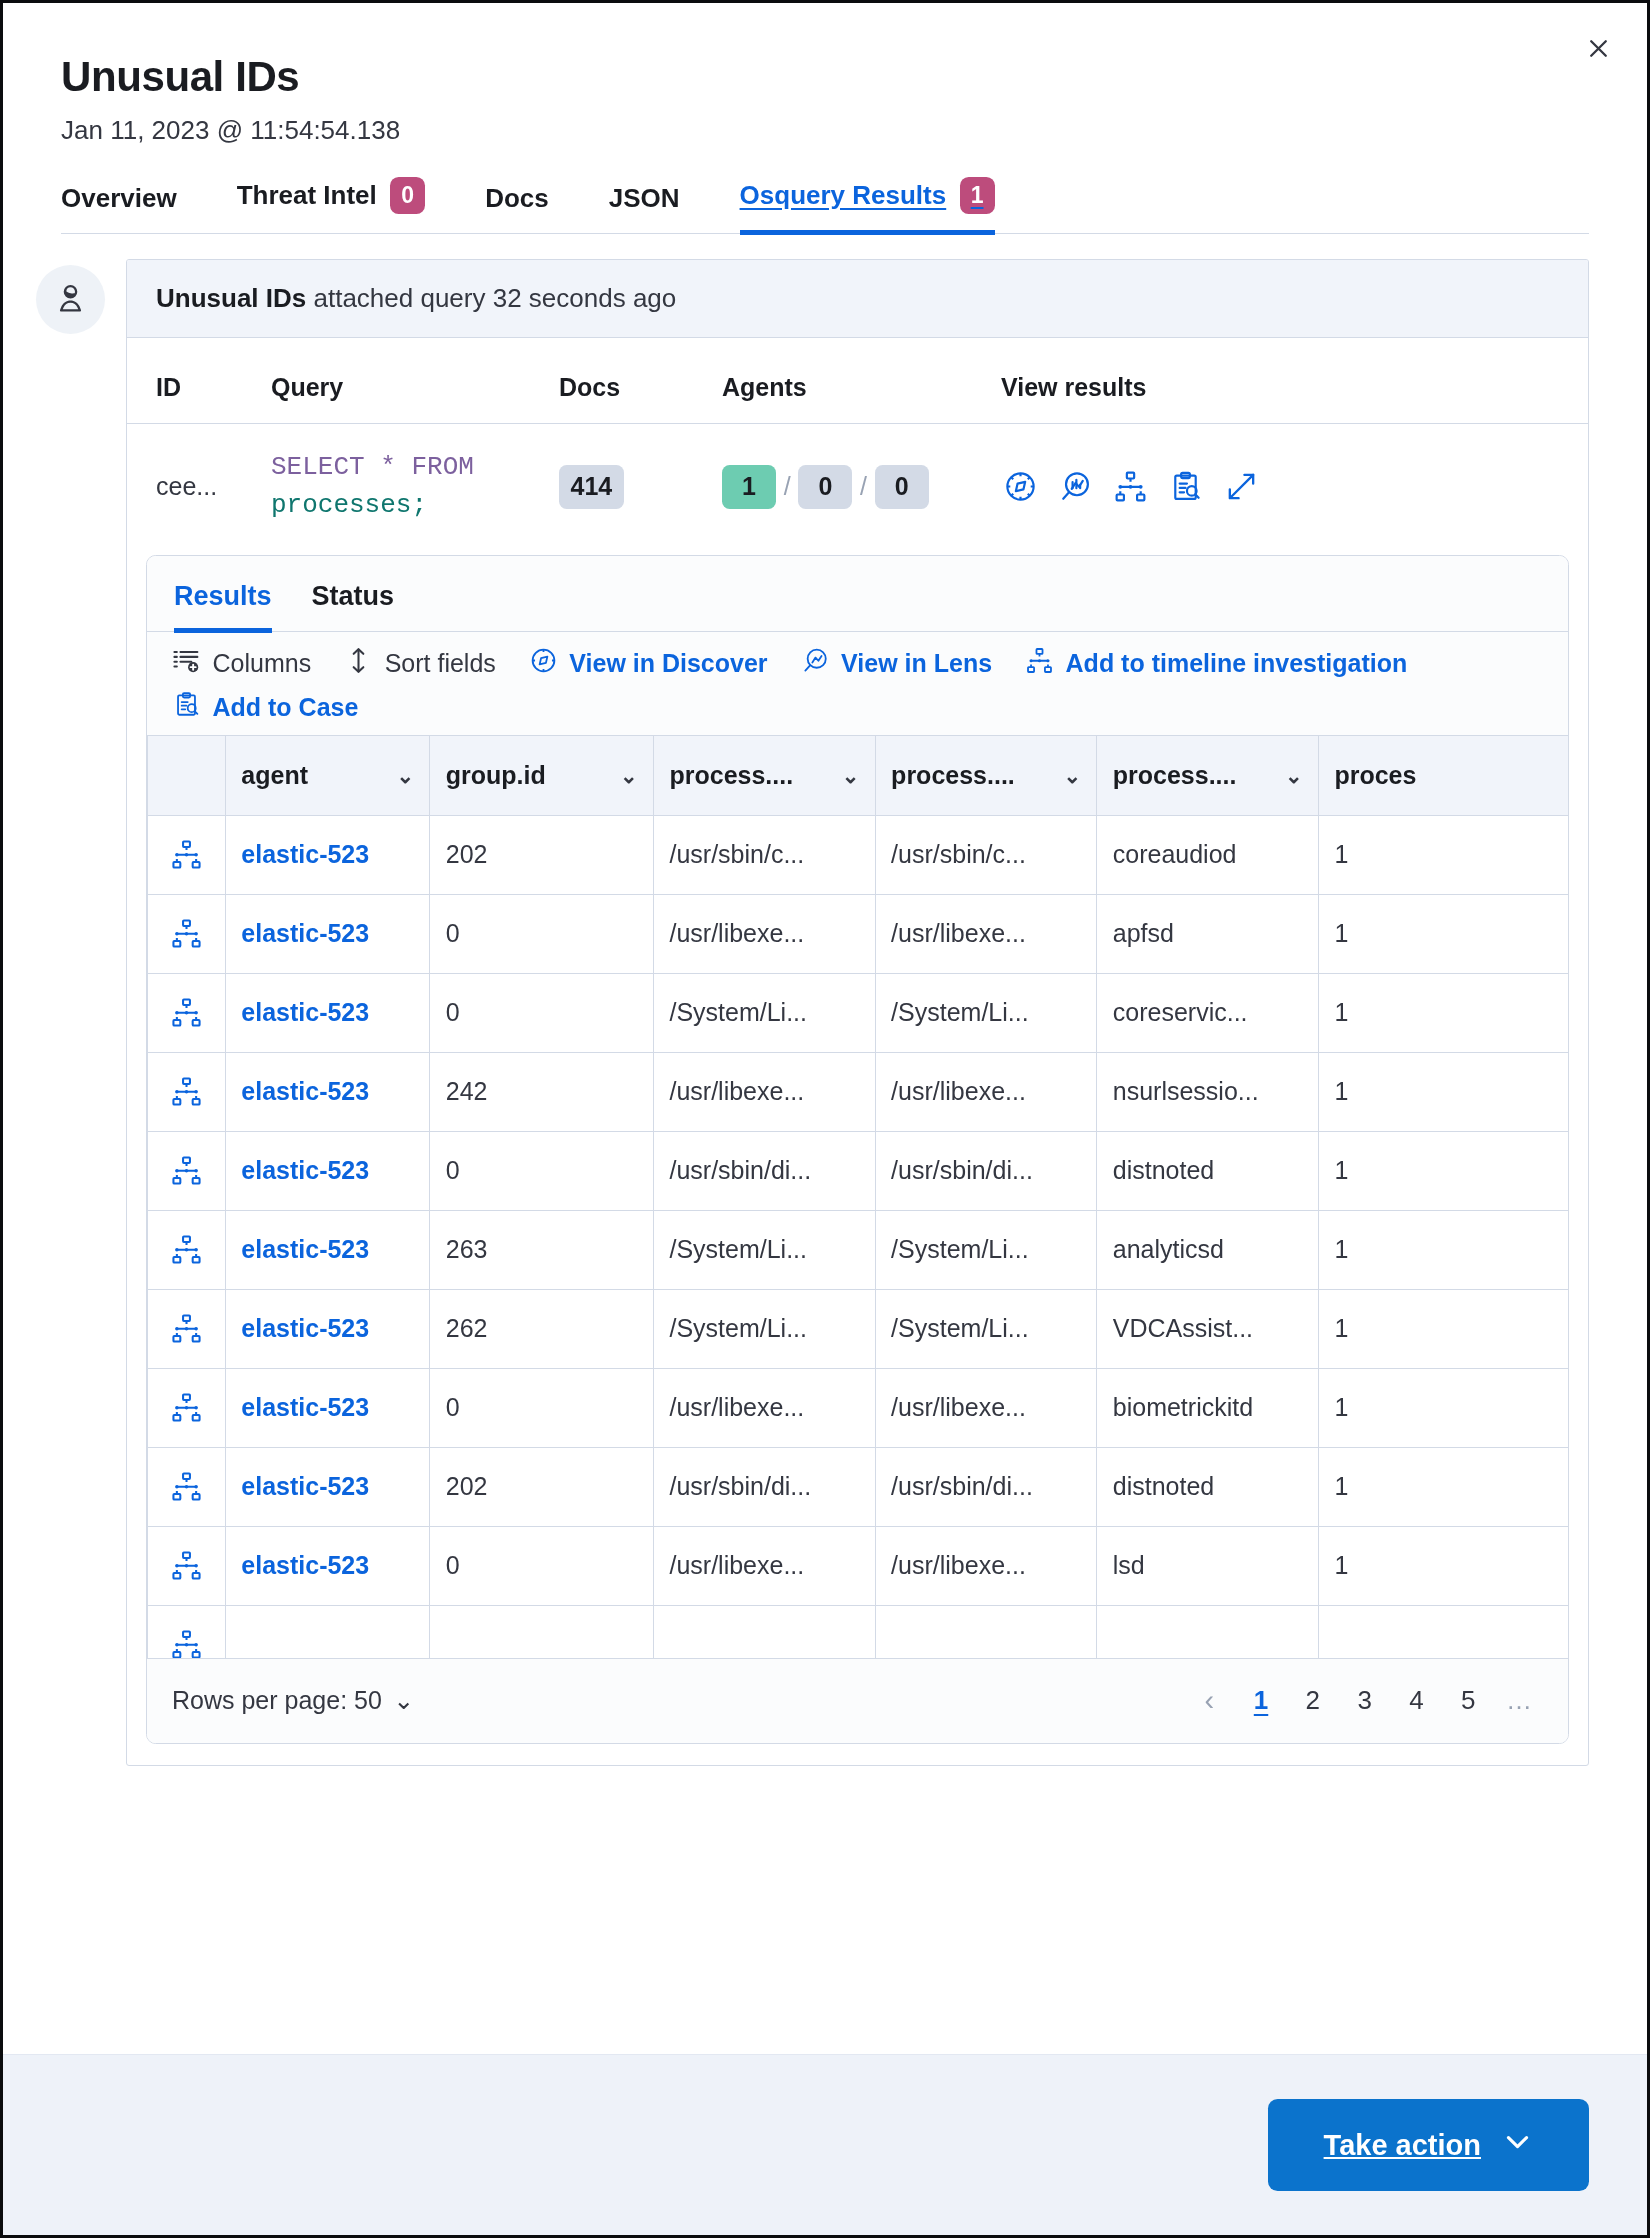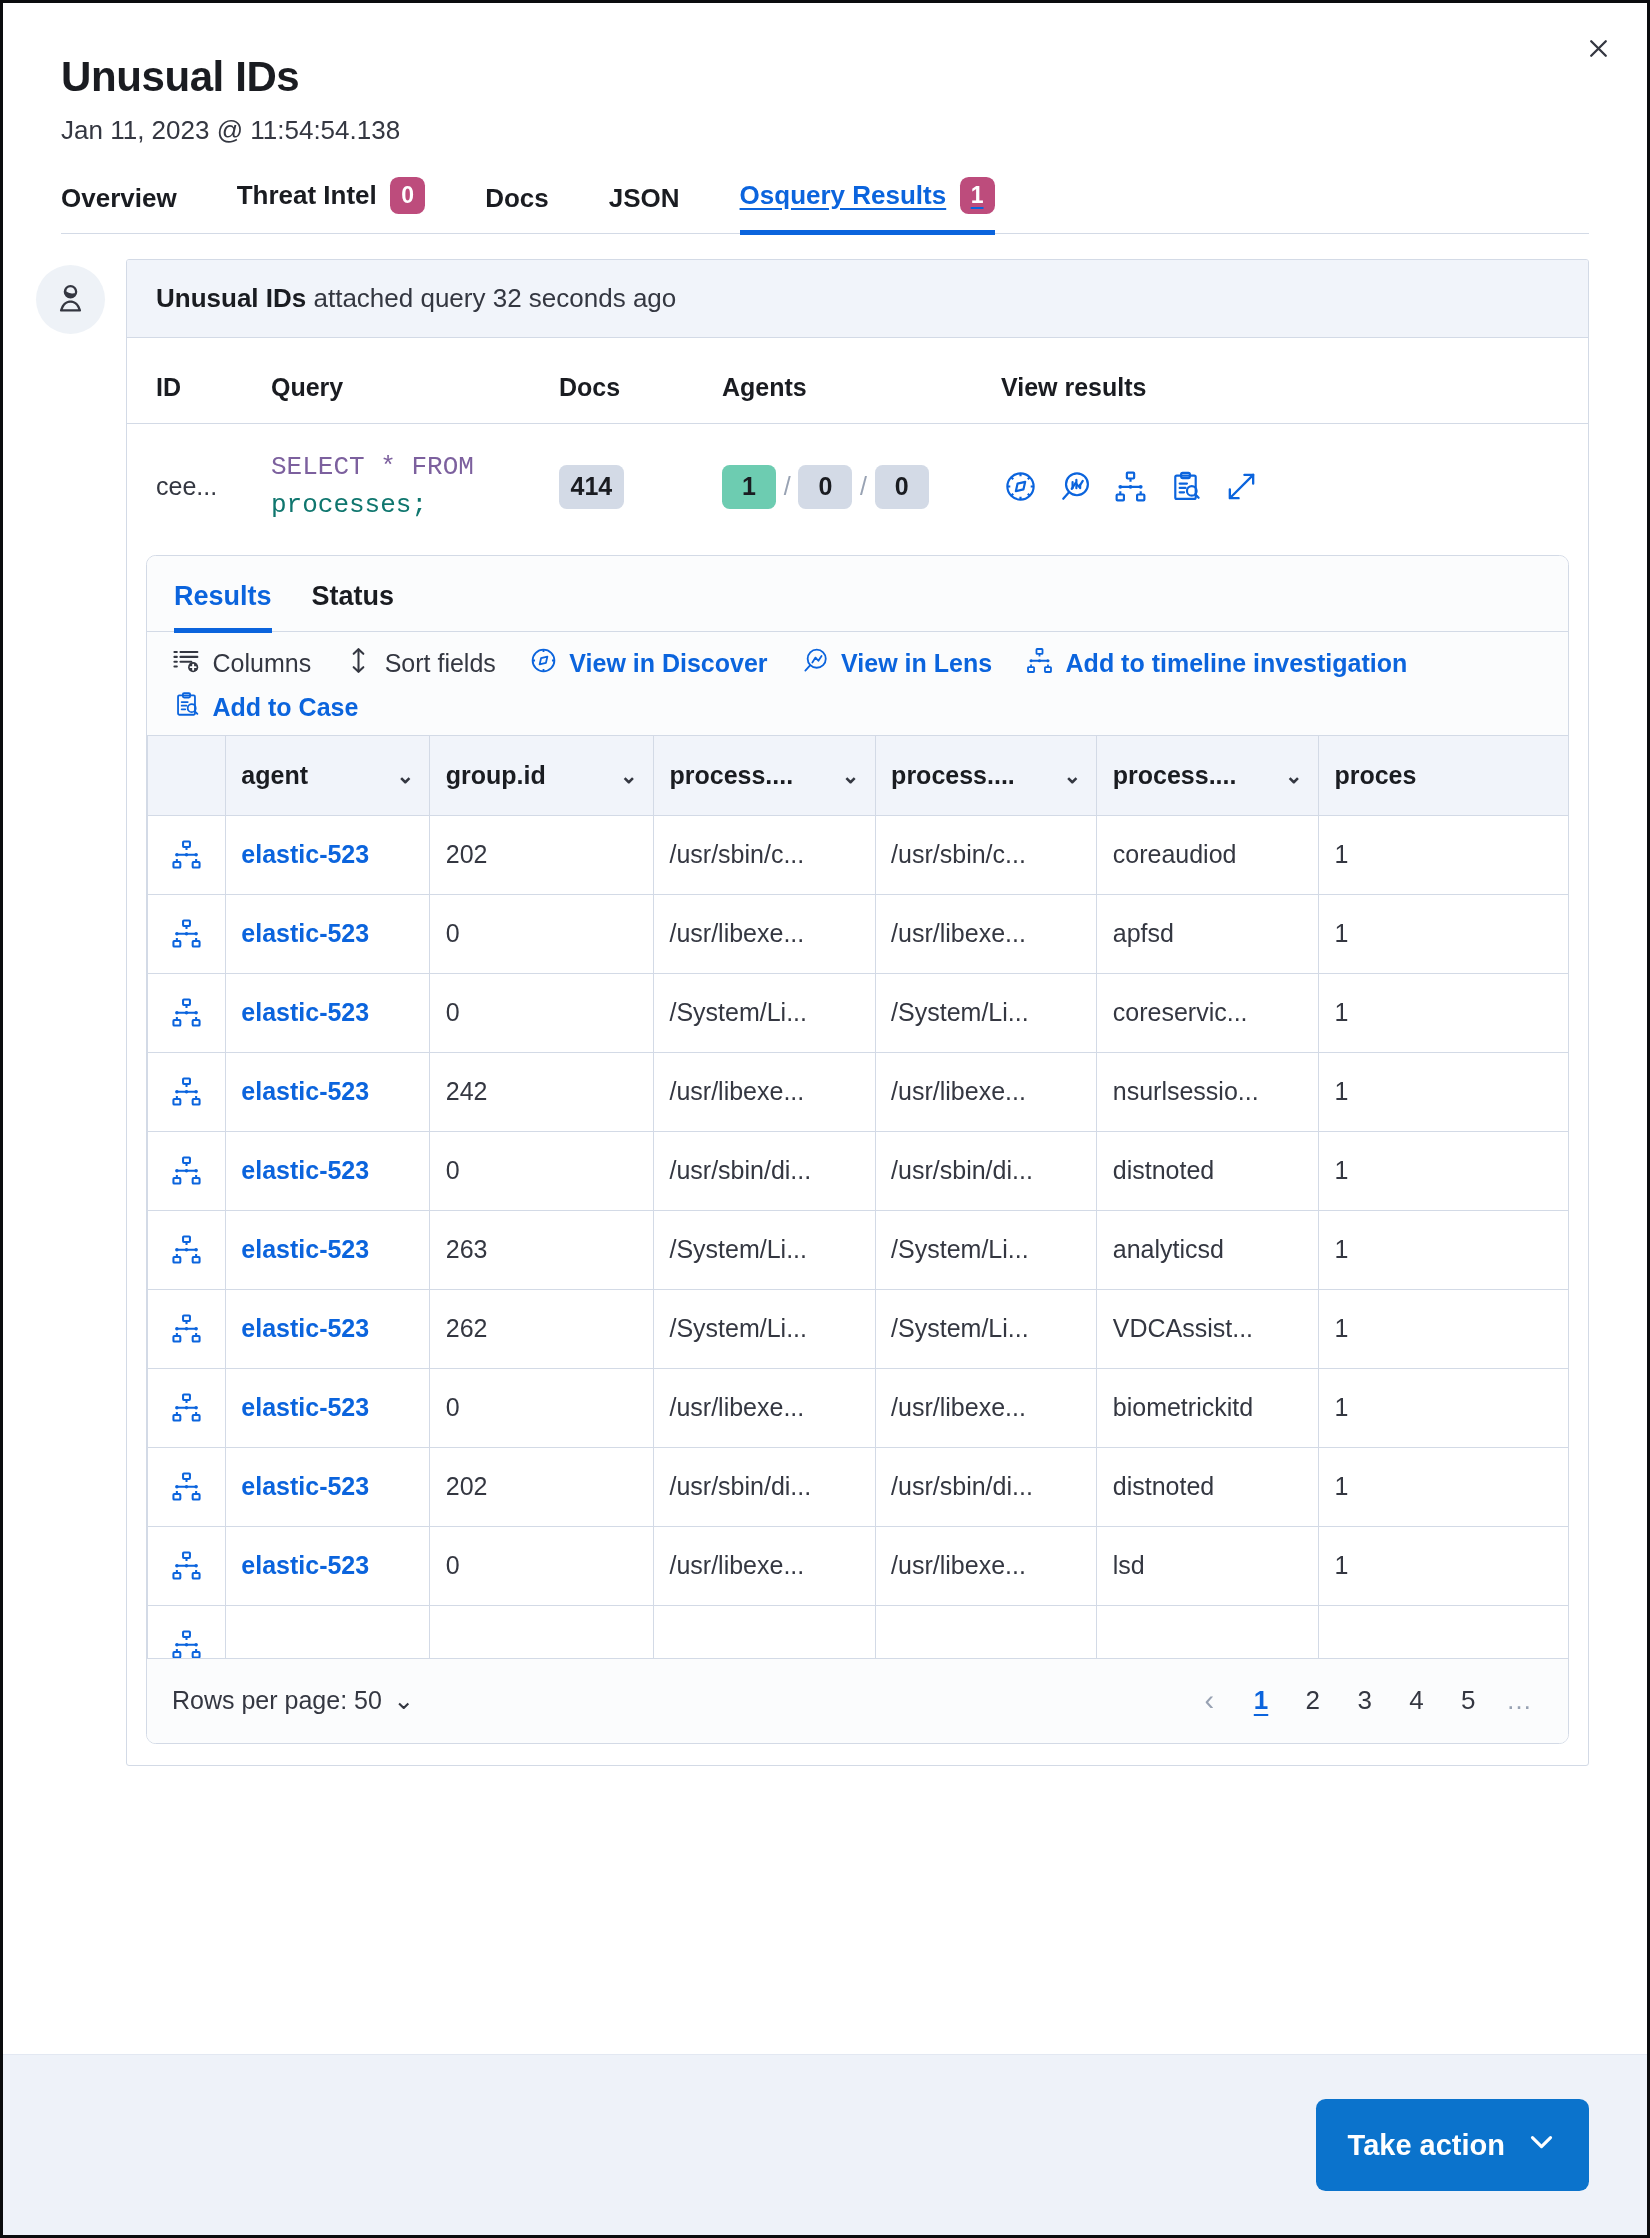--- a/index.html
+++ b/index.html
@@ -348,23 +348,24 @@
   .take-action {
     display: inline-flex;
     align-items: center;
     gap: 21px;
     background: #0b73cc;
     color: #fff;
     font-size: 29px;
     font-weight: 700;
     border: none;
     border-radius: 9.6px;
-    padding: 27px 32px;
+    padding: 27px 56px;
     cursor: pointer;
     font-family: inherit;
+    text-decoration: underline;
   }
   .take-action svg { width: 31px; height: 31px; }
 </style>
 </head>
 <body>
 
 <div class="frame">
 
   <div class="flyout-header">
     <button class="close-btn" aria-label="close">

